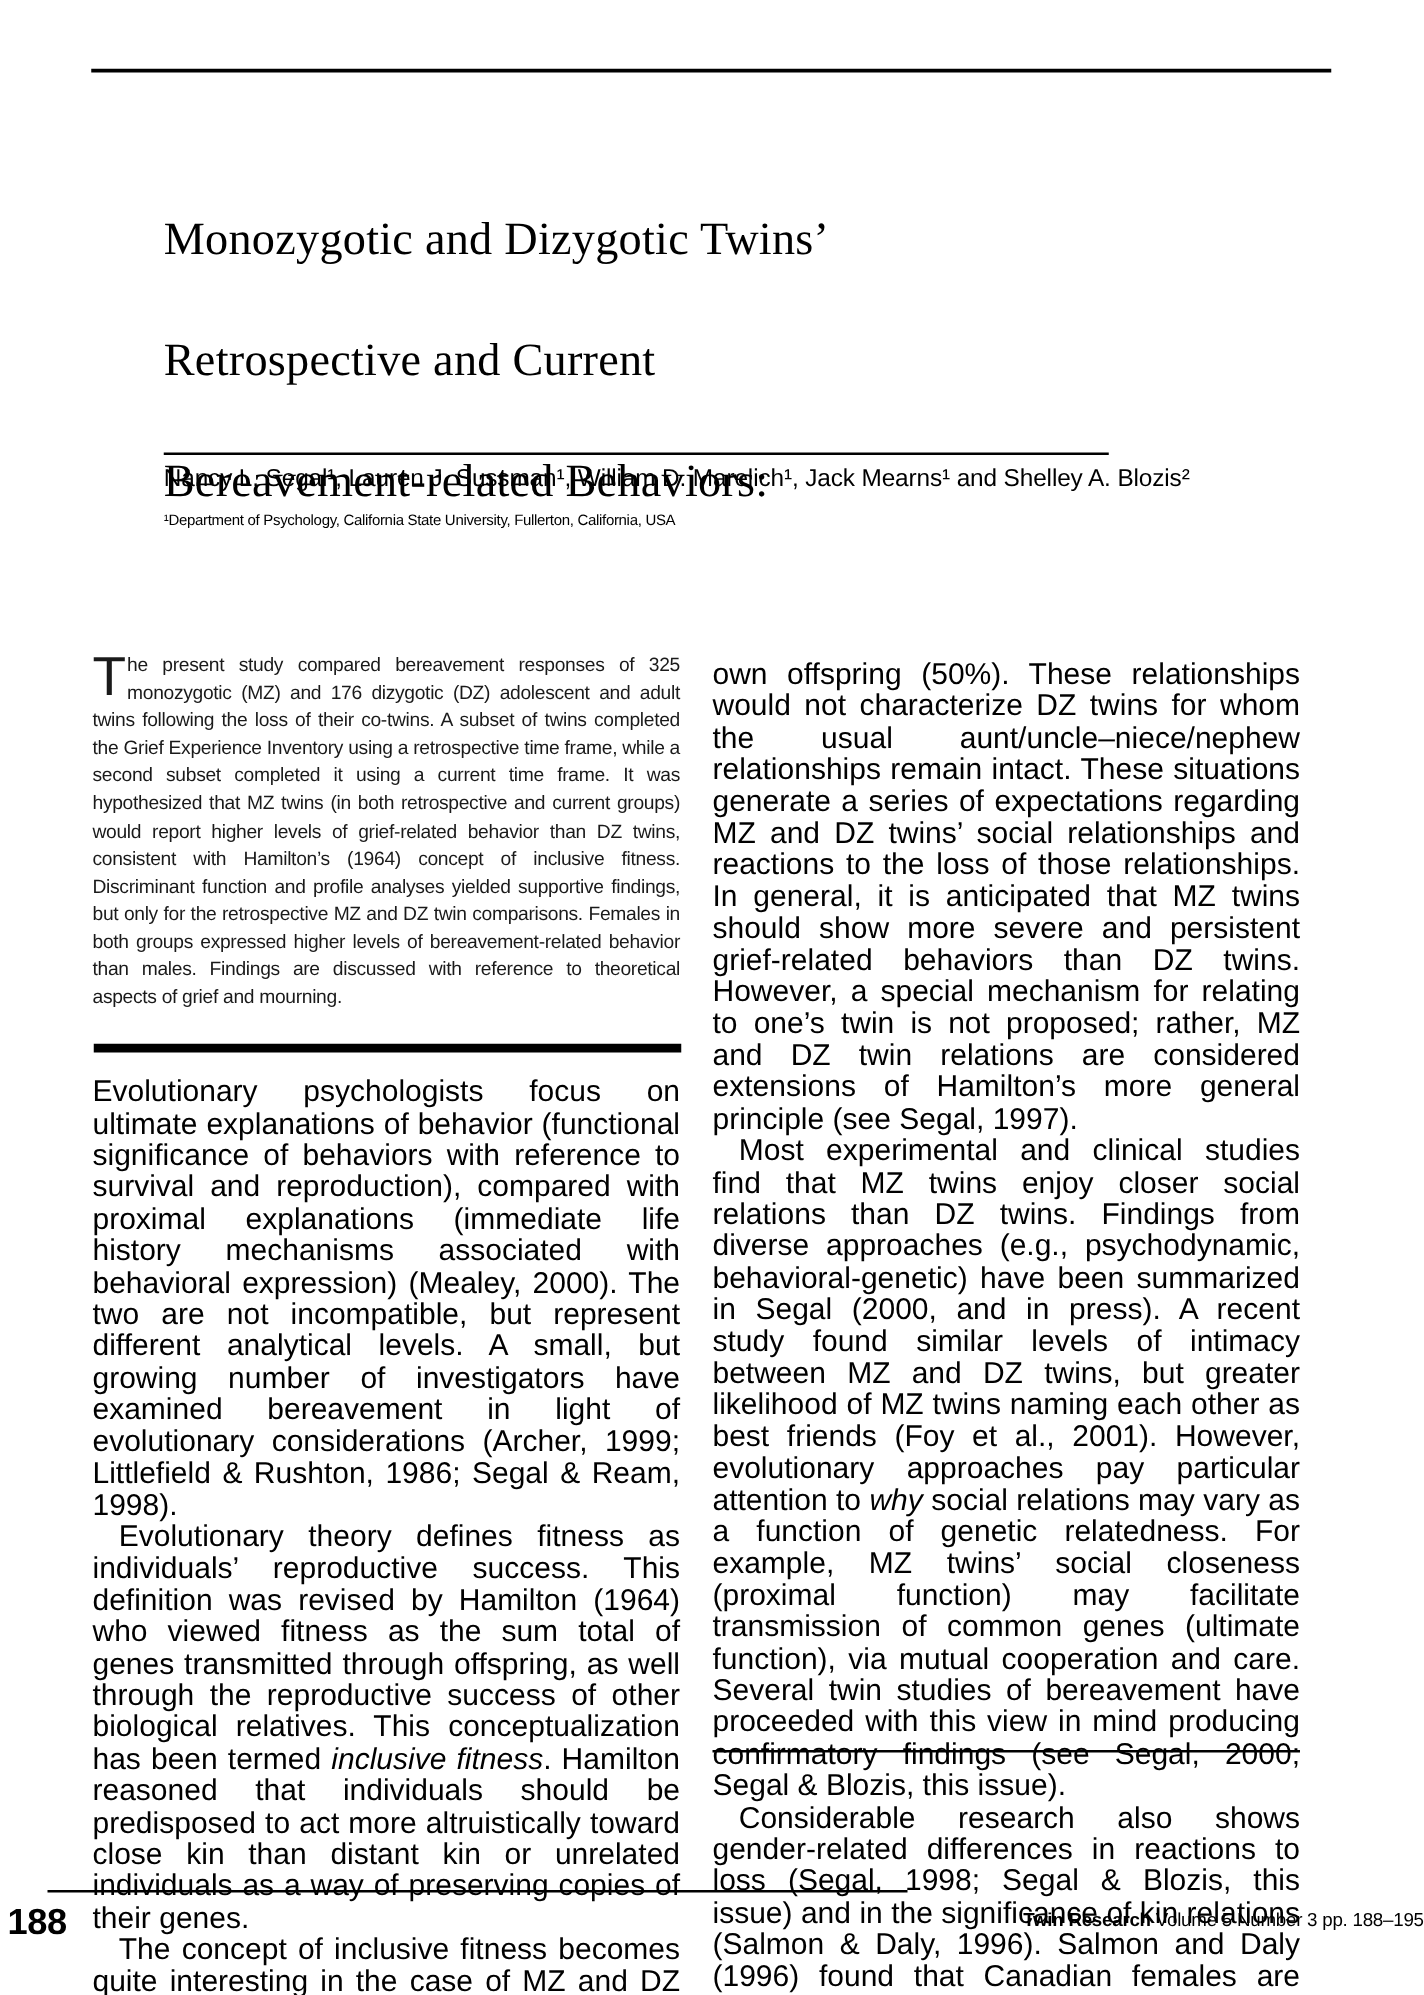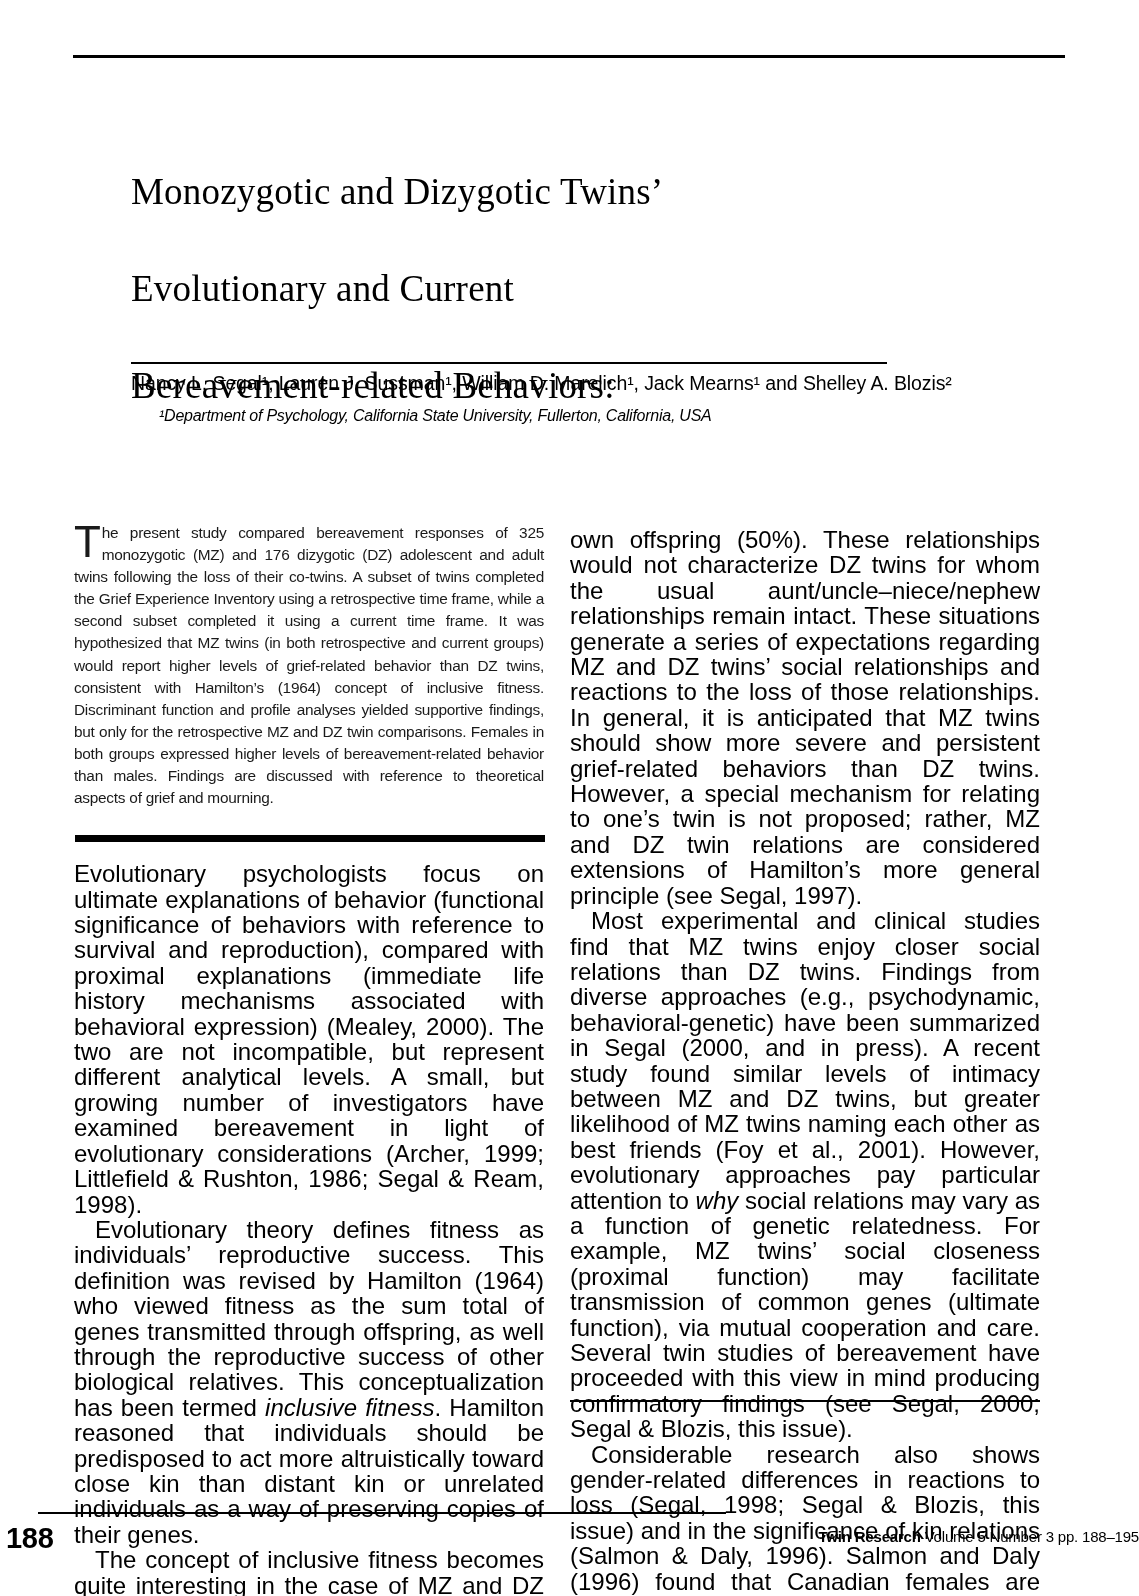--- a/index.html
+++ b/index.html
@@ -65,25 +65,23 @@
     font-weight: 400;
     letter-spacing: -0.1px;
   }
 
   .affiliations {
     position: absolute;
     left: 131px;
     top: 406px;
     width: 700px;
     font-family: "Liberation Sans", "DejaVu Sans", sans-serif;
-    font-style: italic;
-    font-size: 16px;
+    font-size: 12px;
     line-height: 20px;
     letter-spacing: -0.25px;
-    margin-left: 28px;
   }
   .affiliations .aff { display: block; }
 
   
   .col-left {
     position: absolute;
     left: 74px;
     top: 522px;
     width: 470px;
   }
@@ -188,21 +186,21 @@
 </style>
 </head>
 <body>
 
 <div class="page">
 
   <div class="top-rule"></div>
 
   <h1 class="title">
     <span class="title-line">Monozygotic and Dizygotic Twins’</span>
-    <span class="title-line">Evolutionary and Current</span>
+    <span class="title-line">Retrospective and Current</span>
     <span class="title-line">Bereavement-related Behaviors:</span>
   </h1>
 
   <div class="authors-rule"></div>
 
   <div class="authors">Nancy L. Segal¹, Lauren J. Sussman¹, William D. Marelich¹, Jack Mearns¹ and Shelley A. Blozis²</div>
 
   <div class="affiliations">
     <span class="aff">¹Department of Psychology, California State University, Fullerton, California, USA</span>
   </div>

